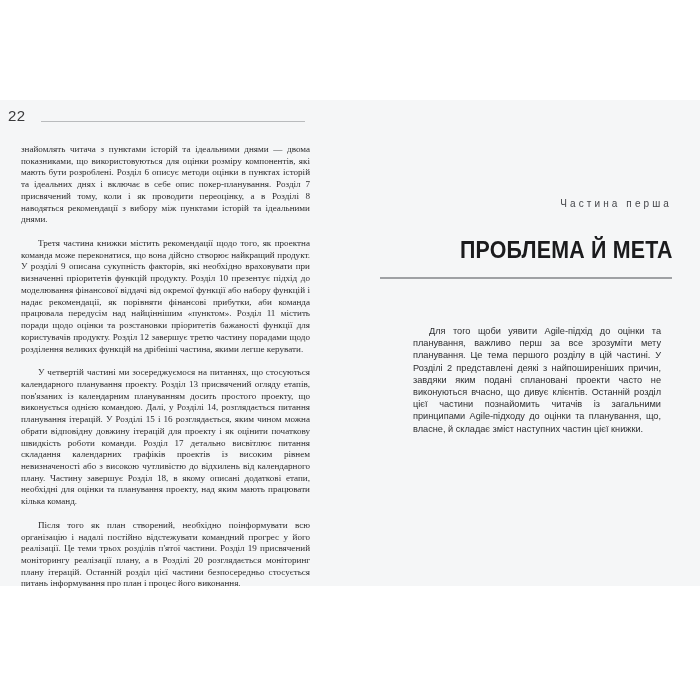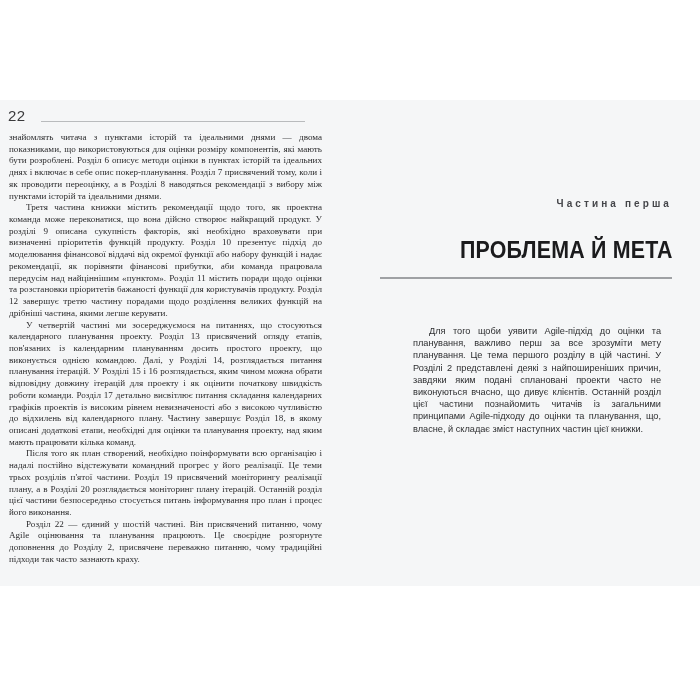--- a/index.html
+++ b/index.html
@@ -57,21 +57,21 @@
     height: 1px;
     background: #b9bbbd;
   }
   #verso-body {
     position: absolute;
     left: 9px;
     top: 32px;
     width: 313px;
   }
   #verso-body p {
-    margin: 0;
+    margin: 12px;
     text-indent: 17px;
     text-align: justify;
     font-size: 9.1px;
     line-height: 11.72px;
     color: #2b2b2d;
     font-family: "Liberation Serif", "DejaVu Serif", serif;
     -webkit-font-smoothing: antialiased;
   }
   #verso-body p.first {
     text-indent: 0;
@@ -87,21 +87,20 @@
   .part-label {
     position: absolute;
     right: 28px;
     top: 98px;
     font-family: "Liberation Sans", "DejaVu Sans", sans-serif;
     font-size: 10px;
     line-height: 12px;
     letter-spacing: 3.1px;
     color: #45464a;
     white-space: nowrap;
-    font-weight: bold;
   }
   .part-title {
     position: absolute;
     right: 27px;
     top: 137px;
     font-family: "Liberation Sans", "DejaVu Sans", sans-serif;
     font-size: 23px;
     line-height: 26px;
     font-weight: bold;
     letter-spacing: 0.2px;
@@ -146,21 +145,20 @@
       <div class="folio-row">
         <div class="folio-num">22</div>
         <div class="folio-rule"></div>
       </div>
 
       <div id="verso-body">
         <p class="first">знайомлять читача з пунктами історій та ідеальними днями — двома показниками, що використовуються для оцінки розміру компонентів, які мають бути розроблені. Розділ 6 описує методи оцінки в пунктах історій та ідеальних днях і включає в себе опис покер-планування. Розділ 7 присвячений тому, коли і як проводити переоцінку, а в Розділі 8 наводяться рекомендації з вибору між пунктами історій та ідеальними днями.</p>
         <p>Третя частина книжки містить рекомендації щодо того, як проектна команда може переконатися, що вона дійсно створює найкращий продукт. У розділі 9 описана сукупність факторів, які необхідно враховувати при визначенні пріоритетів функцій продукту. Розділ 10 презентує підхід до моделювання фінансової віддачі від окремої функції або набору функцій і надає рекомендації, як порівняти фінансові прибутки, аби команда працювала передусім над найціннішим «пунктом». Розділ 11 містить поради щодо оцінки та розстановки пріоритетів бажаності функції для користувачів продукту. Розділ 12 завершує третю частину порадами щодо розділення великих функцій на дрібніші частина, якими легше керувати.</p>
         <p>У четвертій частині ми зосереджуємося на питаннях, що стосуються календарного планування проекту. Розділ 13 присвячений огляду етапів, пов'язаних із календарним плануванням досить простого проекту, що виконується однією командою. Далі, у Розділі 14, розглядається питання планування ітерацій. У Розділі 15 і 16 розглядається, яким чином можна обрати відповідну довжину ітерацій для проекту і як оцінити початкову швидкість роботи команди. Розділ 17 детально висвітлює питання складання календарних графіків проектів із високим рівнем невизначеності або з високою чутливістю до відхилень від календарного плану. Частину завершує Розділ 18, в якому описані додаткові етапи, необхідні для оцінки та планування проекту, над яким мають працювати кілька команд.</p>
         <p>Після того як план створений, необхідно поінформувати всю організацію і надалі постійно відстежувати командний прогрес у його реалізації. Це теми трьох розділів п'ятої частини. Розділ 19 присвячений моніторингу реалізації плану, а в Розділі 20 розглядається моніторинг плану ітерацій. Останній розділ цієї частини безпосередньо стосується питань інформування про план і процес його виконання.</p>
-        <p>Розділ 22 — єдиний у шостій частині. Він присвячений питанню, чому Agile оцінювання та планування працюють. Це своєрідне розгорнуте доповнення до Розділу 2, присвячене переважно питанню, чому традиційні підходи так часто зазнають краху.</p>
       </div>
 
     </div>
 
     <div id="recto">
 
       <div class="part-label">Частина перша</div>
 
       <div class="part-title">ПРОБЛЕМА Й МЕТА</div>
 

